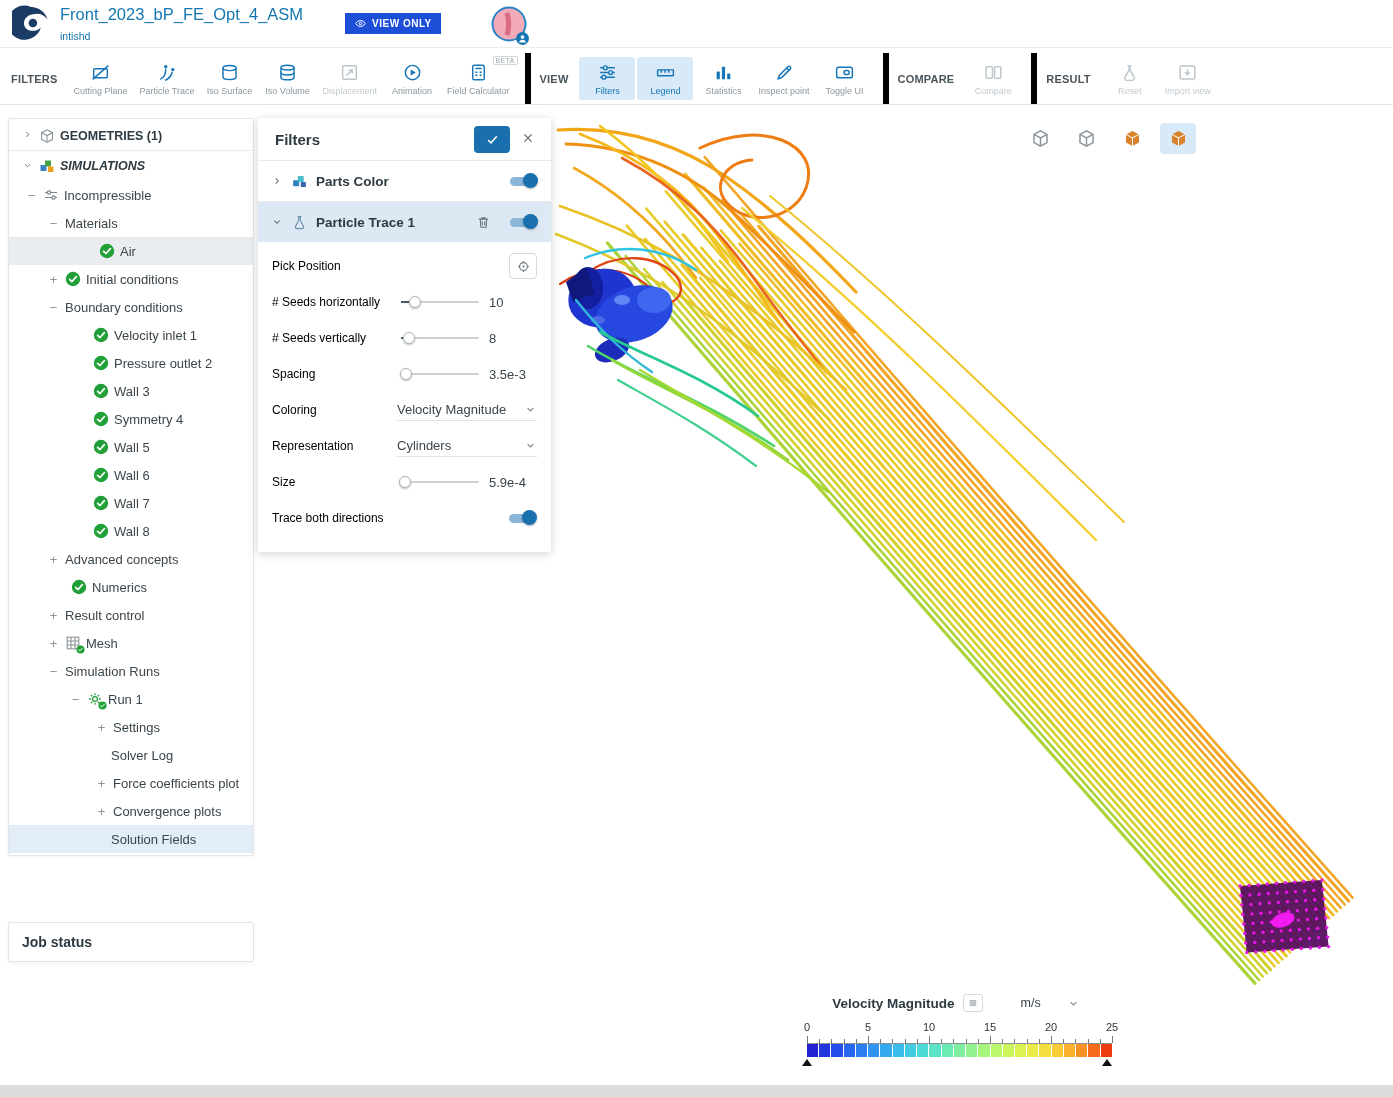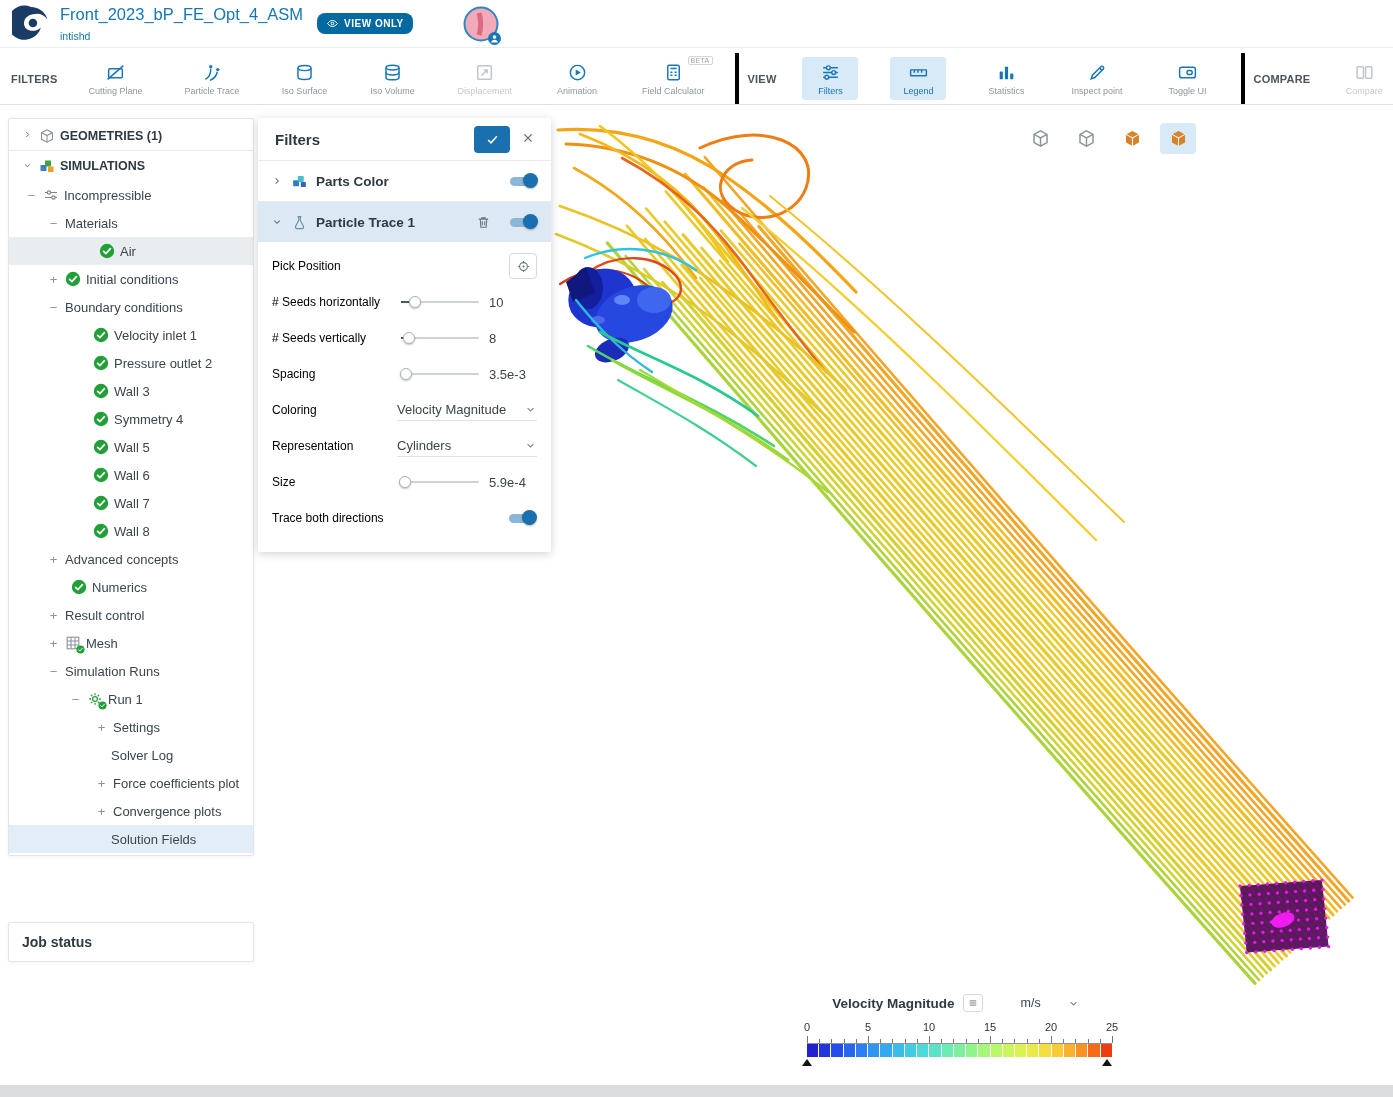--- a/index.html
+++ b/index.html
@@ -18,36 +18,36 @@
   .vbtn.selected{background:#d8e9f8}
 
   
   #topbar{position:absolute;top:0;left:0;right:0;height:48px;background:#fff;border-bottom:1px solid #ececec;
           z-index:50;display:flex;align-items:center;padding:0 10px;box-sizing:border-box}
   #logo{width:38px;height:38px;margin-left:2px}
   #logo svg{width:100%;height:100%}
   #title-block{margin-left:10px;line-height:1.1}
   #proj-title{font-size:16.5px;font-weight:500;color:#1577b2}
   #proj-sub{font-size:10.5px;color:#1577b2;margin-top:8px}
-  #view-only{margin-left:14px;background:#0369a1;color:#fff;font-size:10px;font-weight:bold;letter-spacing:.5px;
-             border-radius:8px;padding:4px 9px;display:flex;align-items:center;gap:5px}
+  #view-only{margin-left:42px;background:#1d4ed8;color:#fff;font-size:10px;font-weight:bold;letter-spacing:.5px;
+             border-radius:0;padding:4px 9px;display:flex;align-items:center;gap:5px}
   #view-only .ic{width:13px;height:13px;color:#fff}
   #copy-btn{margin-left:16px;width:20px;height:20px;color:#8a949a}
   #avatar{margin-left:14px;width:36px;height:36px;position:relative}
   #avatar .main{width:36px;height:36px;display:block}
   #avatar .ubadge{position:absolute;right:-2px;bottom:-2px;width:13px;height:13px}
 
   
   #toolbar{position:absolute;top:53px;left:0;right:0;height:52px;background:#fff;border-bottom:1px solid #dfe3e5;
            z-index:50;display:flex;align-items:stretch;padding:0 2px;box-sizing:border-box}
   .tb-group{display:flex;align-items:center;padding:0 9px}
-  .tb-group + .tb-group{border-left:4px solid #000000}
+  .tb-group + .tb-group{border-left:6px solid #000000}
   .tb-label{font-size:11px;font-weight:bold;color:#4a545b;margin-right:10px;letter-spacing:.2px;white-space:nowrap}
   .tbtn{position:relative;display:flex;flex-direction:column;align-items:center;justify-content:center;gap:3px;
-        min-width:46px;padding:5px 5px 4px;margin:0 16px;border-radius:3px}
+        min-width:46px;padding:5px 5px 4px;margin:0 1px;border-radius:3px}
   .tbtn .ic{width:21px;height:21px;color:#1676b8}
   .tbtn .tlab{font-size:9px;color:#8d979e;white-space:nowrap}
   .tbtn.selected{background:#d8e9f7}
   .tbtn.selected .tlab{color:#1676b8}
   .tbtn.disabled .ic{color:#bdc6cb}
   .tbtn.disabled .tlab{color:#c2cacf}
   .tbadge-beta{position:absolute;top:-1px;right:-3px;font-size:7px;color:#9aa3a9;border:1px solid #d0d6da;
                border-radius:2px;padding:0 2px;background:#fff;letter-spacing:.3px}
 
   
@@ -519,21 +519,21 @@
               <path d="M7.8 5.5l4.5 4.5-4.5 4.5"></path>
             </svg></span></span>
         <span class="tree-ic" data-interactable="false">
           <svg viewBox="0 0 16 16" fill="none" stroke="#8a949a" stroke-width="1.1">
             <path d="M8 1.8l5.4 2.9v6.6L8 14.2 2.6 11.3V4.7z"></path>
             <path d="M2.6 4.7L8 7.6l5.4-2.9M8 7.6v6.6"></path>
           </svg>
         </span>
         <span data-interactable="false">GEOMETRIES (1)</span>
       </div>
-      <div class="trow sect" data-interactable="true" style="padding-left: 12px;">
+      <div class="trow sect" data-interactable="true" style="padding-left: 12px; font-style: italic;">
         <span class="exp" data-interactable="true"><span class="ic " data-interactable="false"><svg viewBox="0 0 20 20" fill="none" stroke="currentColor" stroke-width="1.7">
               <path d="M5.5 7.8l4.5 4.5 4.5-4.5"></path>
             </svg></span></span>
         <span class="tree-ic" data-interactable="false">
           <svg viewBox="0 0 16 16">
             <rect x="1.5" y="7" width="6" height="6" fill="#3b82c4"></rect>
             <rect x="6" y="2.5" width="6" height="6" fill="#43a047"></rect>
             <rect x="9" y="8.5" width="5.5" height="5.5" fill="#f0a020"></rect>
           </svg>
         </span>

